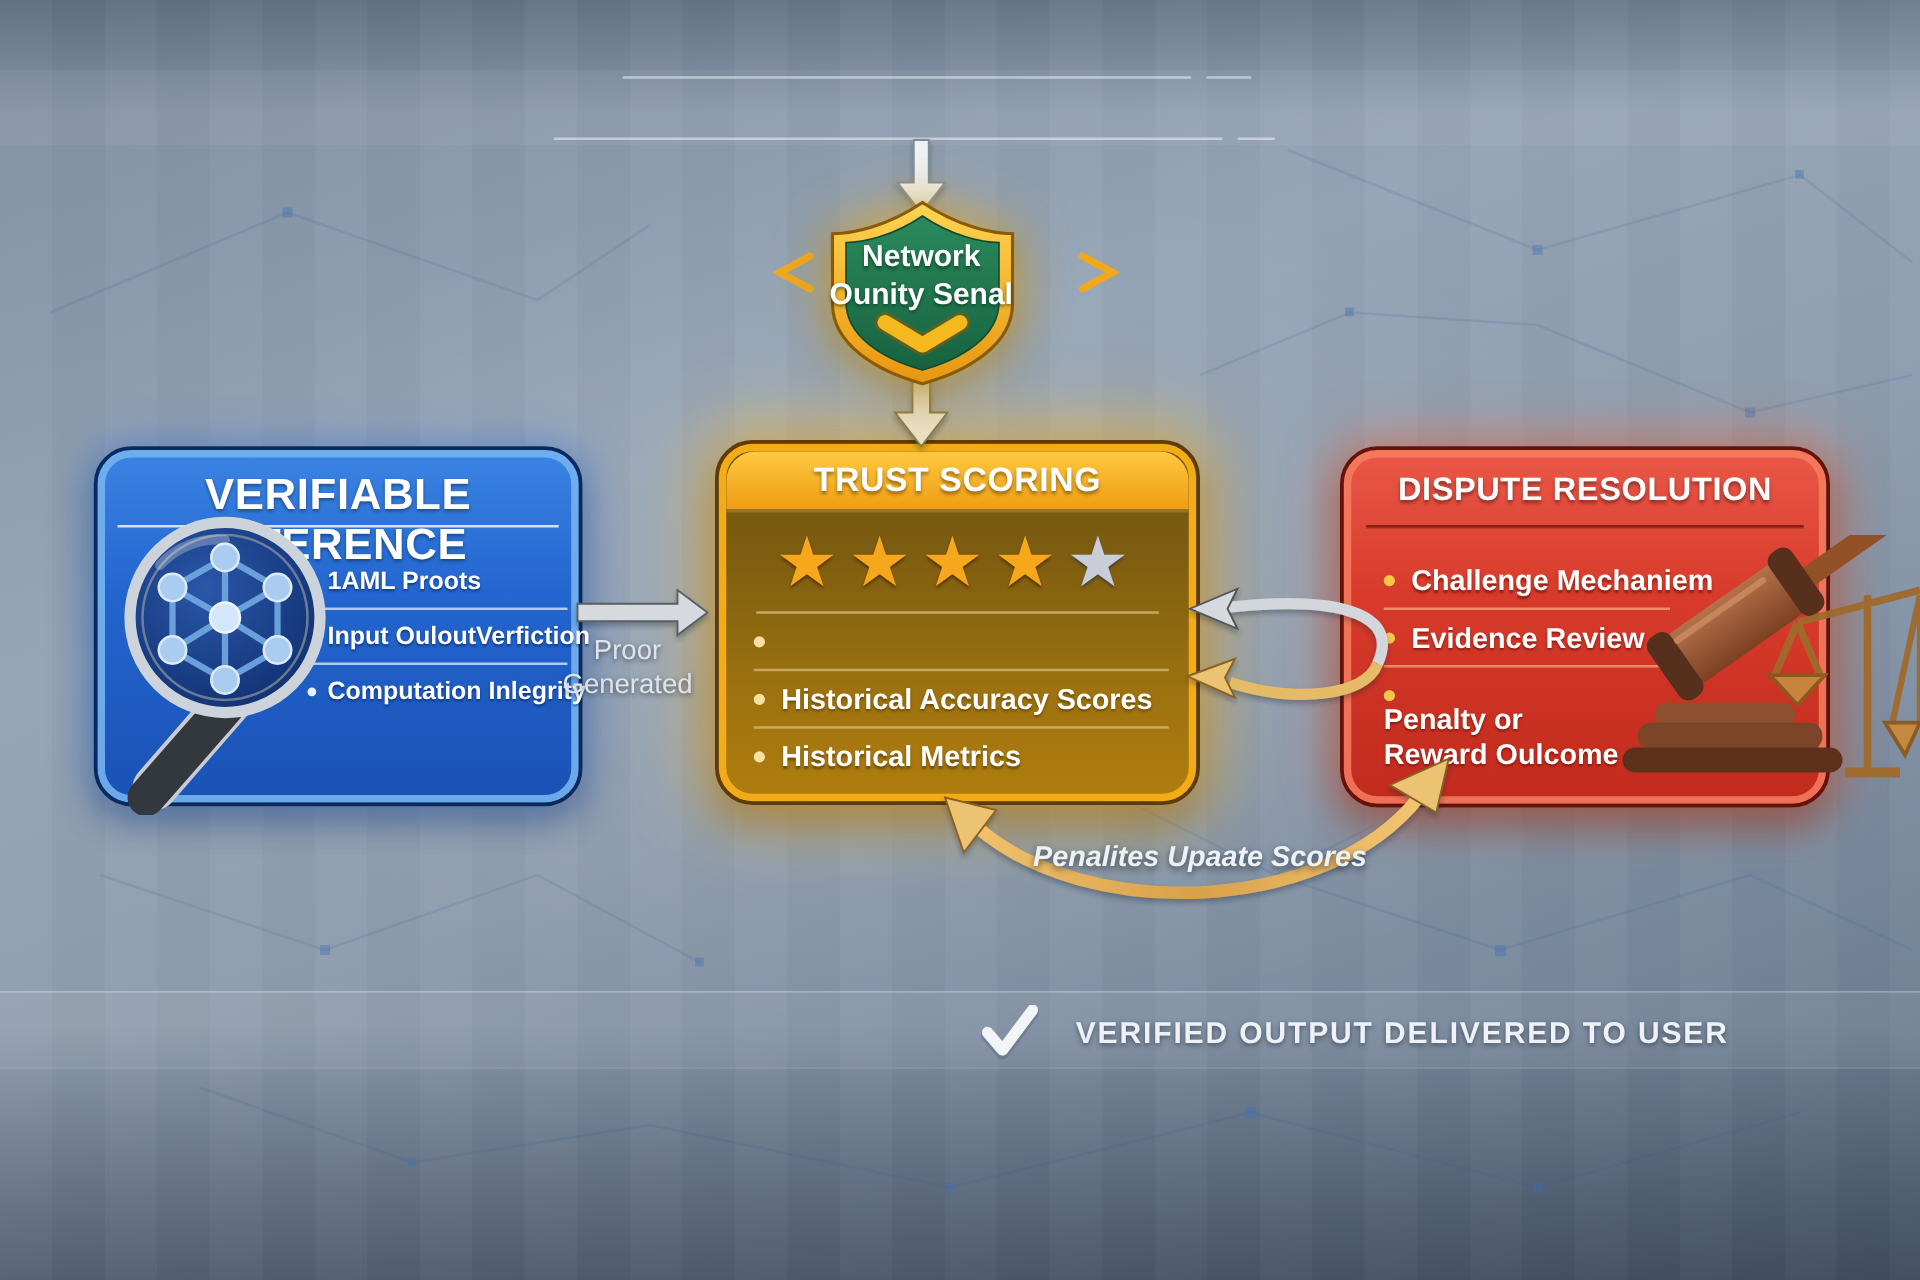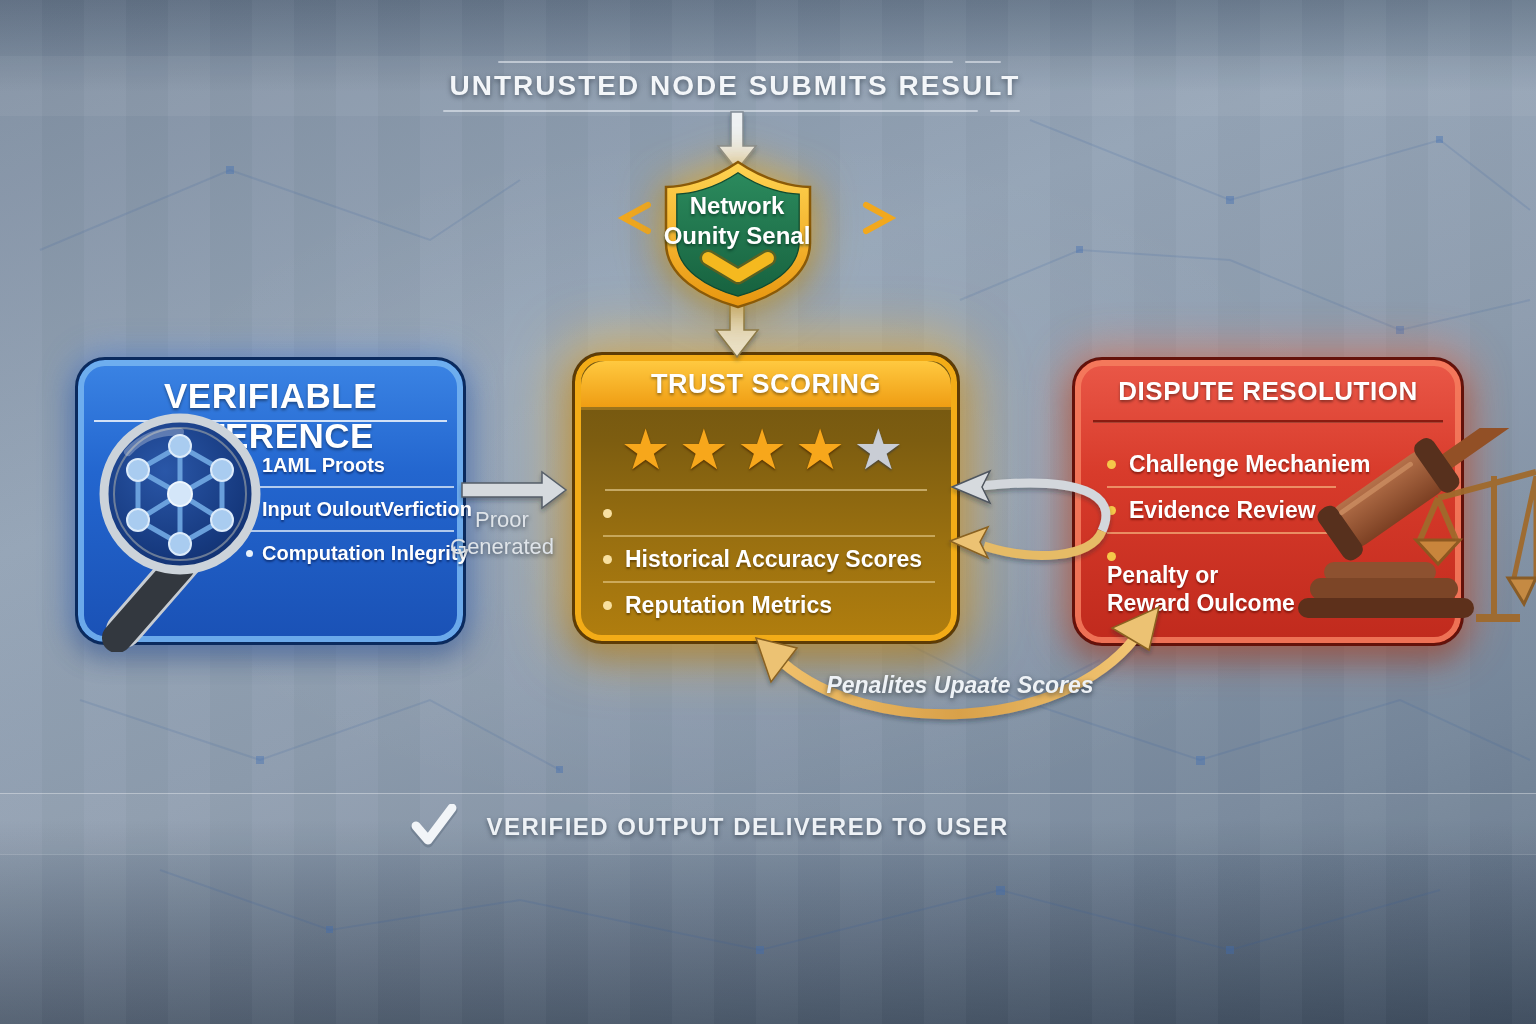--- a/index.html
+++ b/index.html
@@ -79,21 +79,21 @@
   .sep-red{height:2px;background:rgba(255,214,150,0.55);margin:6px 0;width:88%;}
   
   .label-proof{position:absolute;left:432px;top:506px;width:140px;text-align:center;z-index:7;
     font-size:22px;font-weight:normal;color:#dfe4e9;line-height:27px;text-shadow:0 2px 4px rgba(25,35,48,0.6);}
   .label-penalties{position:absolute;left:790px;top:672px;width:340px;text-align:center;z-index:7;
     font-size:23px;font-style:italic;font-weight:bold;color:#eef2f6;text-shadow:0 2px 5px rgba(25,35,48,0.65);}
   
   .footer-band{position:absolute;left:0;top:793px;width:1536px;height:60px;z-index:2;
     background:rgba(255,255,255,0.055);border-top:1px solid rgba(255,255,255,0.35);
     border-bottom:1px solid rgba(255,255,255,0.12);}
-  .footer-row{position:absolute;left:17px;top:804px;width:1383px;text-align:center;z-index:3;}
+  .footer-row{position:absolute;left:0;top:804px;width:1383px;text-align:right;z-index:3;}
   .footer-text{display:inline-block;font-size:24px;font-weight:bold;color:#eef2f6;letter-spacing:1.5px;
     text-shadow:0 2px 4px rgba(25,35,48,0.55);vertical-align:middle;margin-left:22px;line-height:40px;}
   .check-icon{display:inline-block;vertical-align:middle;}
   .overlay{position:absolute;inset:0;z-index:6;pointer-events:none;}
   .art{position:absolute;z-index:8;pointer-events:none;}
 </style>
 </head>
 <body>
 
 <div class="stage">
@@ -124,21 +124,20 @@
       <rect x="1436" y="136" width="7" height="7"></rect>
         <rect x="556" y="766" width="7" height="7"></rect>
     </g>
   </svg>
 
   <div class="banner-band"></div>
   <div class="hline" style="left:498px;top:61px;width:455px;"></div>
   <div class="hline" style="left:965px;top:61px;width:36px;"></div>
   <div class="hline" style="left:443px;top:110px;width:535px;"></div>
   <div class="hline" style="left:990px;top:110px;width:30px;"></div>
-  <div class="banner-text">UNTRUSTED NODE SUBMITS RESULT</div>
 
   <svg class="overlay" width="1536" height="1024">
     <defs>
       <filter id="soft" x="-30%" y="-30%" width="160%" height="160%">
         <feDropShadow dx="0" dy="3" stdDeviation="2.2" flood-color="#1c2836" flood-opacity="0.35"></feDropShadow>
       </filter>
       <linearGradient id="goldArc" x1="0" y1="0" x2="1" y2="0">
         <stop offset="0" stop-color="#f0c06a"></stop>
           <stop offset="0.5" stop-color="#d9a14a"></stop>
           <stop offset="1" stop-color="#f2c573"></stop>
@@ -270,21 +269,21 @@
           <span class="dot"></span>
         </div>
       <div class="sep-gold"></div>
       <div class="gold-item">
           <span class="dot"></span>
           <span>Historical Accuracy Scores</span>
         </div>
       <div class="sep-gold"></div>
       <div class="gold-item">
           <span class="dot"></span>
-          <span>Reputation Metrics</span>
+          <span>Historical Metrics</span>
         </div>
     </div>
   </div>
 
   <div class="box box-red">
     <div class="box-title">DISPUTE RESOLUTION</div>
     <div class="box-div-red"></div>
     <div class="red-list">
       <div class="red-item">
           <span class="dot"></span>

